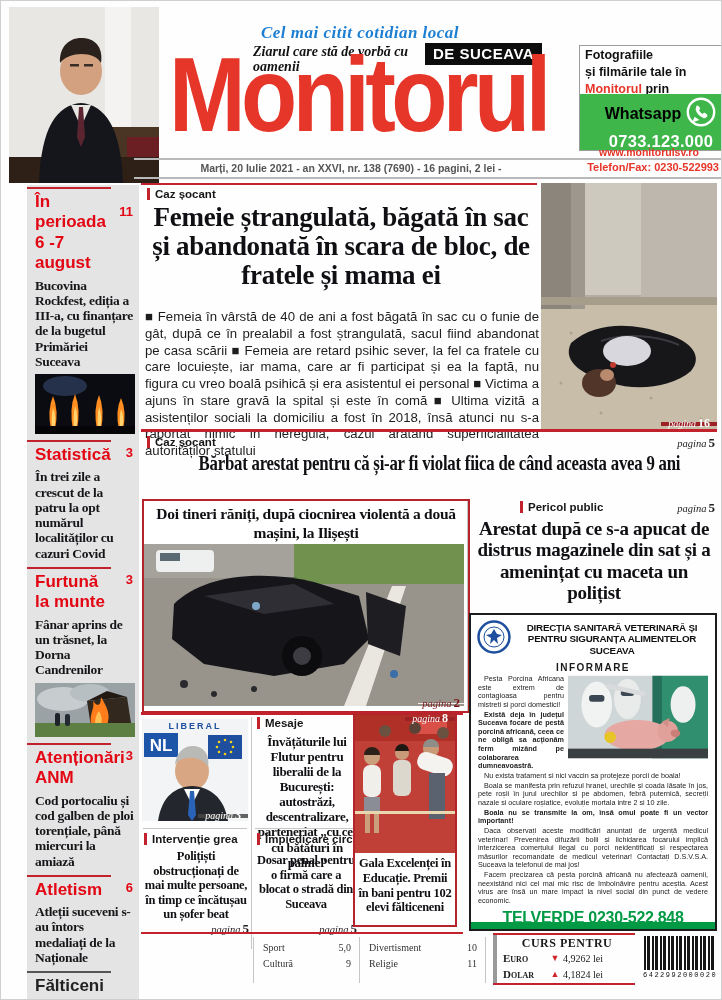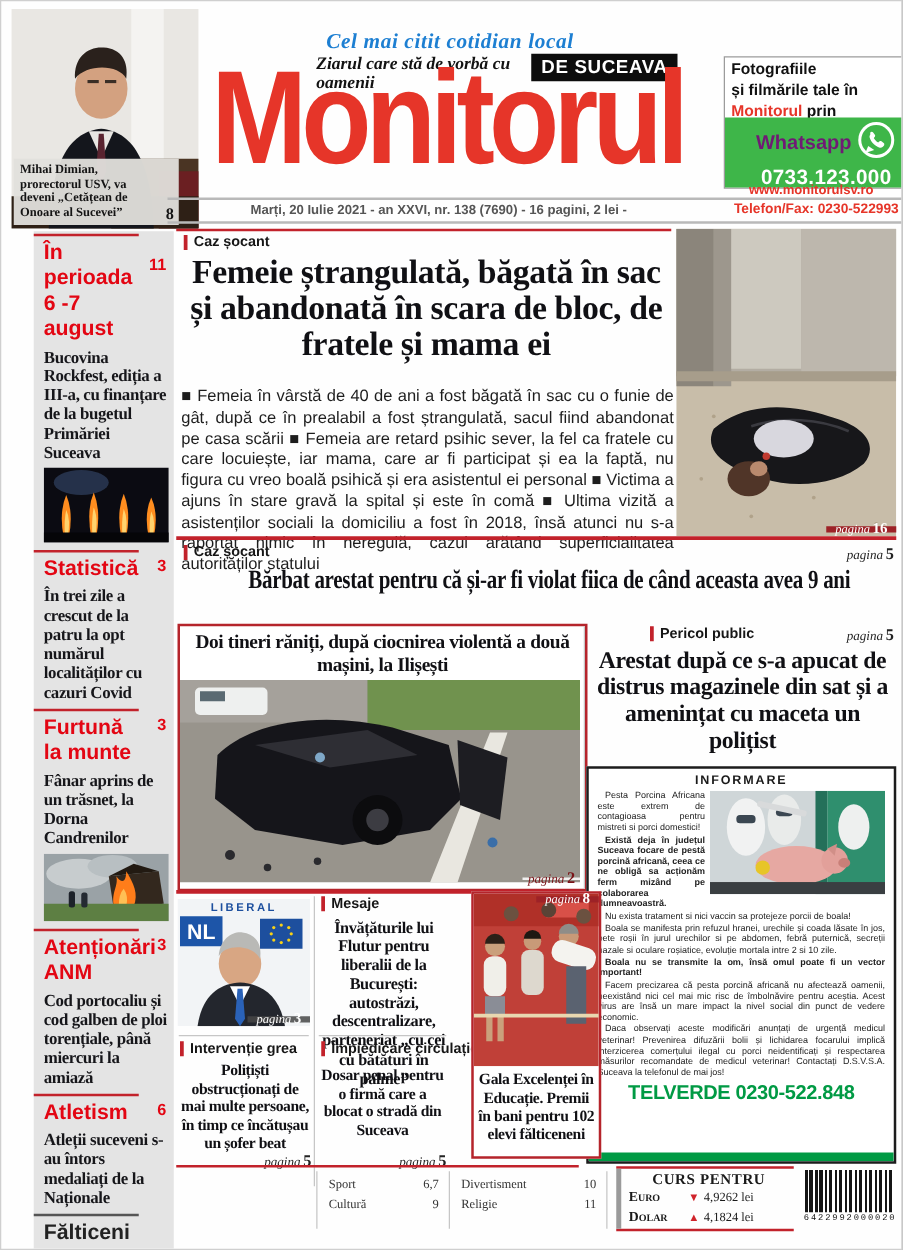--- a/index.html
+++ b/index.html
@@ -36,21 +36,21 @@
   .mast-title {
     left:168px; top:40px; width:420px; white-space:nowrap;
     font-weight:bold; font-size:100px; line-height:1; color:#e63529;
     letter-spacing:-5px; transform:scale(.92,1.06); transform-origin:left top;
   }
   .wa-box { left:578px; top:44px; width:164px; height:106px; border:1px solid #9c9c9c; background:#fff; }
   .wa-box .t { font-weight:bold; font-size:12.5px; line-height:1.2; padding:2px 5px 0; color:#111; }
   .wa-box .red { color:#e63529; }
   .wa-green { position:absolute; left:0; right:0; bottom:0; height:56px; background:#3eb649; }
   .wa-row { display:flex; align-items:center; justify-content:center; gap:4px; padding-top:2px; }
-  .wa-name { color:#701a75; font-weight:bold; font-size:16px; }
+  .wa-name { color:#000000; font-weight:bold; font-size:16px; }
   .wa-phone { text-align:center; color:#fff; font-weight:bold; font-size:16.5px; letter-spacing:.3px; }
   .site { left:578px; top:145px; width:140px; text-align:center; color:#e63529; font-weight:bold; font-size:10.5px; }
   .hline { left:133px; width:588px; height:2px; background:#b9b9b9; }
   .dateline { left:140px; top:161px; width:420px; text-align:center; font-weight:bold; font-size:10.5px; color:#555; }
   .telfax { left:556px; top:160px; width:162px; text-align:right; color:#e63529; font-weight:bold; font-size:11px; }
 
   
   .kick { display:flex; align-items:center; gap:5px; font-weight:bold; font-size:11.5px; color:#161616; }
   .kick .bar { width:3px; height:12px; background:#c2222b; flex:none; }
   .pagx { font-family:"Liberation Serif",serif; font-style:italic; font-size:10.5px; color:#222; }
@@ -90,21 +90,21 @@
   .dsv-head { display:flex; align-items:center; gap:4px; padding:5px 6px 0; }
   .dsv-org { flex:1; text-align:center; font-weight:bold; font-size:9.8px; line-height:1.18; color:#101010; letter-spacing:-.2px; }
   .dsv-inf { text-align:center; font-weight:bold; font-size:10px; letter-spacing:1.5px; margin:4px 0 2px; }
   .dsv-body { padding:0 7px; font-size:7.2px; line-height:1.2; text-align:justify; color:#222; }
   .dsv-body p { margin-bottom:1px; text-indent:6px; }
   .dsv-body p.b { font-weight:bold; }
   .dsv-pig { float:right; margin:0 0 2px 4px; line-height:0; }
   .telverde { text-align:center; color:#009a44; font-weight:bold; font-size:16px; letter-spacing:-.3px; margin-top:3px; }
   .dsv-bar { position:absolute; left:0; right:0; bottom:0; height:7px; background:#009a44; }
 
-  .galabox { left:376px; top:712px; width:104px; height:214px; border:2px solid #b5242b; background:#fff; }
+  .galabox { left:352px; top:712px; width:104px; height:214px; border:2px solid #b5242b; background:#fff; }
 
   
   .fgrp { top:939px; font-family:"Liberation Serif",serif; font-size:10px; color:#333; }
   .fgrp .frow { display:flex; justify-content:space-between; line-height:1.55; }
   .fdiv { top:936px; height:46px; }
   .curs { left:492px; top:932px; width:142px; height:52px; border-top:2px solid #c2222b; border-bottom:2px solid #c2222b; padding:1px 4px 0 10px; }
   .curs .gbar { position:absolute; left:0; top:0; bottom:0; width:4px; background:#9a9a9a; }
   .curs .ct { text-align:center; font-family:"Liberation Serif",serif; font-weight:bold; font-size:12px; font-variant:small-caps; letter-spacing:.5px; }
   .curs .crow { display:flex; align-items:center; font-family:"Liberation Serif",serif; font-size:10px; line-height:1.45; }
   .curs .cl { width:44px; font-weight:bold; font-variant:small-caps; font-size:11px; }
@@ -126,24 +126,20 @@
       <rect x="118" y="130" width="32" height="46" fill="#6b1f22"></rect>
       <rect y="150" width="150" height="26" fill="#2e2016"></rect>
       <ellipse cx="72" cy="64" rx="21" ry="24" fill="#d3a180"></ellipse>
       <path d="M51 56 C50 38 62 30 74 31 C88 32 94 42 92 56 C86 44 60 44 51 56 Z" fill="#2a211c"></path>
       <rect x="61" y="57" width="9" height="2.5" fill="#3a2e26"></rect>
       <rect x="75" y="57" width="9" height="2.5" fill="#3a2e26"></rect>
       <path d="M30 176 C32 120 48 98 72 96 C96 98 112 120 114 176 Z" fill="#14161c"></path>
       <polygon points="62,98 72,120 82,98" fill="#e8e6e2"></polygon>
       <polygon points="70,100 74,100 76,130 72,140 68,130" fill="#5a2430"></polygon>
     </svg>
-    <div class="promo-cap">
-      <span>Mihai Dimian, prorectorul USV, va deveni „Cetățean de Onoare al Sucevei”</span>
-      <span class="pnum">8</span>
-    </div>
   </div>
 
   <div class="abs tag-sub">Ziarul care stă de vorbă cu oamenii</div>
   <div class="abs tag-script">Cel mai citit cotidian local</div>
   <div class="abs region-badge">DE SUCEAVA</div>
   <div class="abs mast-title">Monitorul</div>
 
   <div class="abs wa-box">
     <div class="t">Fotografiile</div>
     <div class="t">și filmările tale în</div>
@@ -326,20 +322,30 @@
   <div class="abs kick" style="left:474px; top:500px;margin-left:45px;">
     <span class="bar"></span>
     <span>Pericol public</span>
   </div>
   <div class="abs pagx" style="left:650px; top:499px; width:64px; text-align:right;">
     <span>pagina</span><b>5</b>
   </div>
   <div class="abs hl" style="left:470px; top:517px; width:246px; font-size:19px; line-height:1.13;">Arestat după ce s-a apucat de distrus magazinele din sat și a amenințat cu maceta un polițist</div>
 
   <div class="abs dsv">
+    <div class="dsv-head">
+      <span>
+        <svg width="34" height="34" viewBox="0 0 34 34">
+          <circle cx="17" cy="17" r="15.5" fill="#fff" stroke="#1d4f9e" stroke-width="2.5"></circle>
+          <circle cx="17" cy="17" r="10" fill="none" stroke="#1d4f9e" stroke-width="1"></circle>
+          <path d="M17 9 L20 14 L25 15 L20 18 L21 24 L17 20 L13 24 L14 18 L9 15 L14 14 Z" fill="#1d4f9e"></path>
+        </svg>
+      </span>
+      <div class="dsv-org">DIRECȚIA SANITARĂ VETERINARĂ ȘI PENTRU SIGURANȚA ALIMENTELOR SUCEAVA</div>
+    </div>
     <div class="dsv-inf">INFORMARE</div>
     <div class="dsv-body">
       <span class="dsv-pig">
         <svg width="140" height="84" viewBox="0 0 146 86">
           <rect width="146" height="86" fill="#cfd6d8"></rect>
           <rect x="88" width="10" height="86" fill="#24705a"></rect>
           <rect x="98" width="48" height="86" fill="#2f8f6e"></rect>
           <ellipse cx="30" cy="30" rx="16" ry="24" fill="#f1f2f2"></ellipse>
           <rect x="22" y="20" width="16" height="7" rx="3" fill="#3b4752"></rect>
           <ellipse cx="62" cy="24" rx="14" ry="21" fill="#e9ebea"></ellipse>
@@ -352,22 +358,22 @@
           <polygon points="98,48 106,44 104,54" fill="#d18f88"></polygon>
           <circle cx="44" cy="64" r="6" fill="#e7c527"></circle>
           <rect y="76" width="146" height="10" fill="#3a3f42"></rect>
         </svg>
       </span>
       <p>Pesta Porcina Africana este extrem de contagioasa pentru mistreti si porci domestici!</p>
       <p class="b">Există deja în județul Suceava focare de pestă porcină africană, ceea ce ne obligă sa acționăm ferm mizând pe colaborarea dumneavoastră.</p>
       <p>Nu exista tratament si nici vaccin sa protejeze porcii de boala!</p>
       <p>Boala se manifesta prin refuzul hranei, urechile și coada lăsate în jos, pete roșii în jurul urechilor si pe abdomen, febră puternică, secreții nazale si oculare roșiatice, evoluție mortala intre 2 si 10 zile.</p>
       <p class="b">Boala nu se transmite la om, însă omul poate fi un vector important!</p>
+      <p>Daca observați aceste modificări anunțați de urgență medicul veterinar! Prevenirea difuzării bolii și lichidarea focarului implică interzicerea comerțului ilegal cu porci neidentificați și respectarea măsurilor recomandate de medicul veterinar! Contactați D.S.V.S.A. Suceava la telefonul de mai jos!</p>
       <p>Facem precizarea că pesta porcină africană nu afectează oamenii, neexistând nici cel mai mic risc de îmbolnăvire pentru aceștia. Acest virus are însă un mare impact la nivel social din punct de vedere economic.</p>
-      <p>Daca observați aceste modificări anunțați de urgență medicul veterinar! Prevenirea difuzării bolii și lichidarea focarului implică interzicerea comerțului ilegal cu porci neidentificați și respectarea măsurilor recomandate de medicul veterinar! Contactați D.S.V.S.A. Suceava la telefonul de mai jos!</p>
     </div>
     <div class="telverde">TELVERDE 0230-522.848</div>
     <div class="dsv-bar"></div>
   </div>
 
   <div class="abs redrule" style="left:140px; top:711px; width:322px; height:3px;"></div>
 
   <div class="abs photo-frame" style="left:141px; top:718px;">
     <svg width="106" height="102" viewBox="0 0 106 102">
       <rect width="106" height="102" fill="#f2f4f6"></rect>
@@ -453,21 +459,21 @@
     </div>
     <div class="hl" style="font-size:12.5px; line-height:1.18; padding:3px 2px;">Gala Excelenței în Educație. Premii în bani pentru 102 elevi fălticeneni</div>
   </div>
 
   <div class="abs redrule" style="left:140px; top:931px; width:322px; height:2px;"></div>
 
   <div class="abs fdiv vdiv" style="left:252px;"></div>
   <div class="abs fgrp" style="left:262px; width:88px;">
     <div class="frow">
         <span>Sport</span>
-        <span>6,7</span>
+        <span>5,0</span>
       </div>
     <div class="frow">
         <span>Cultură</span>
         <span>9</span>
       </div>
   </div>
   <div class="abs fdiv vdiv" style="left:358px;"></div>
   <div class="abs fgrp" style="left:368px; width:108px;">
     <div class="frow">
         <span>Divertisment</span>

